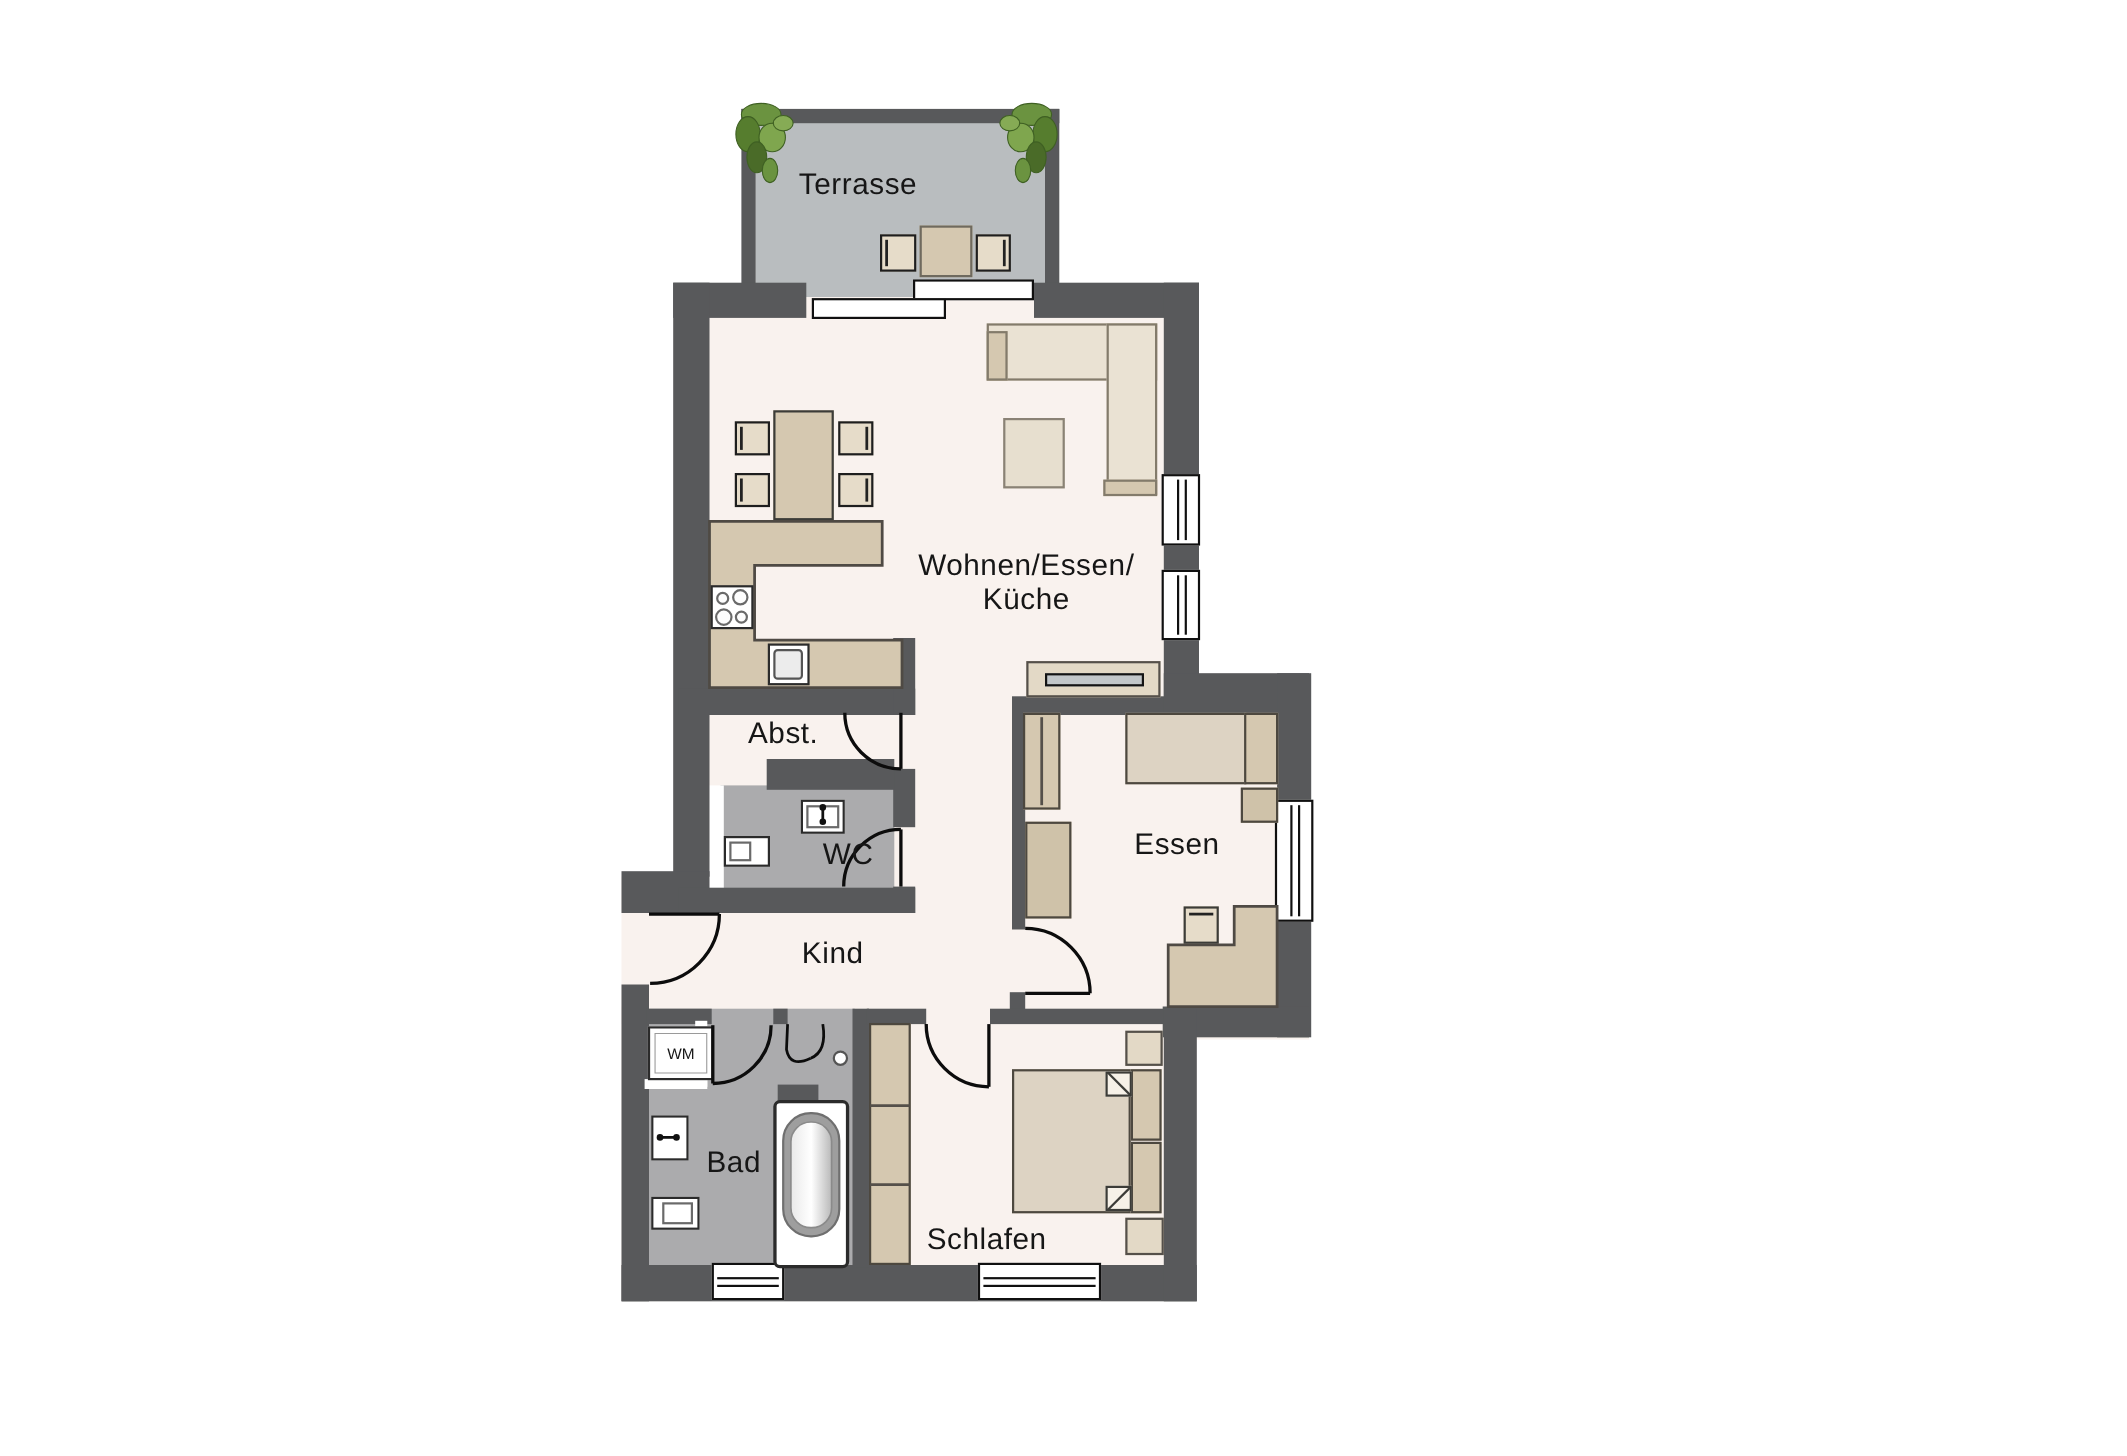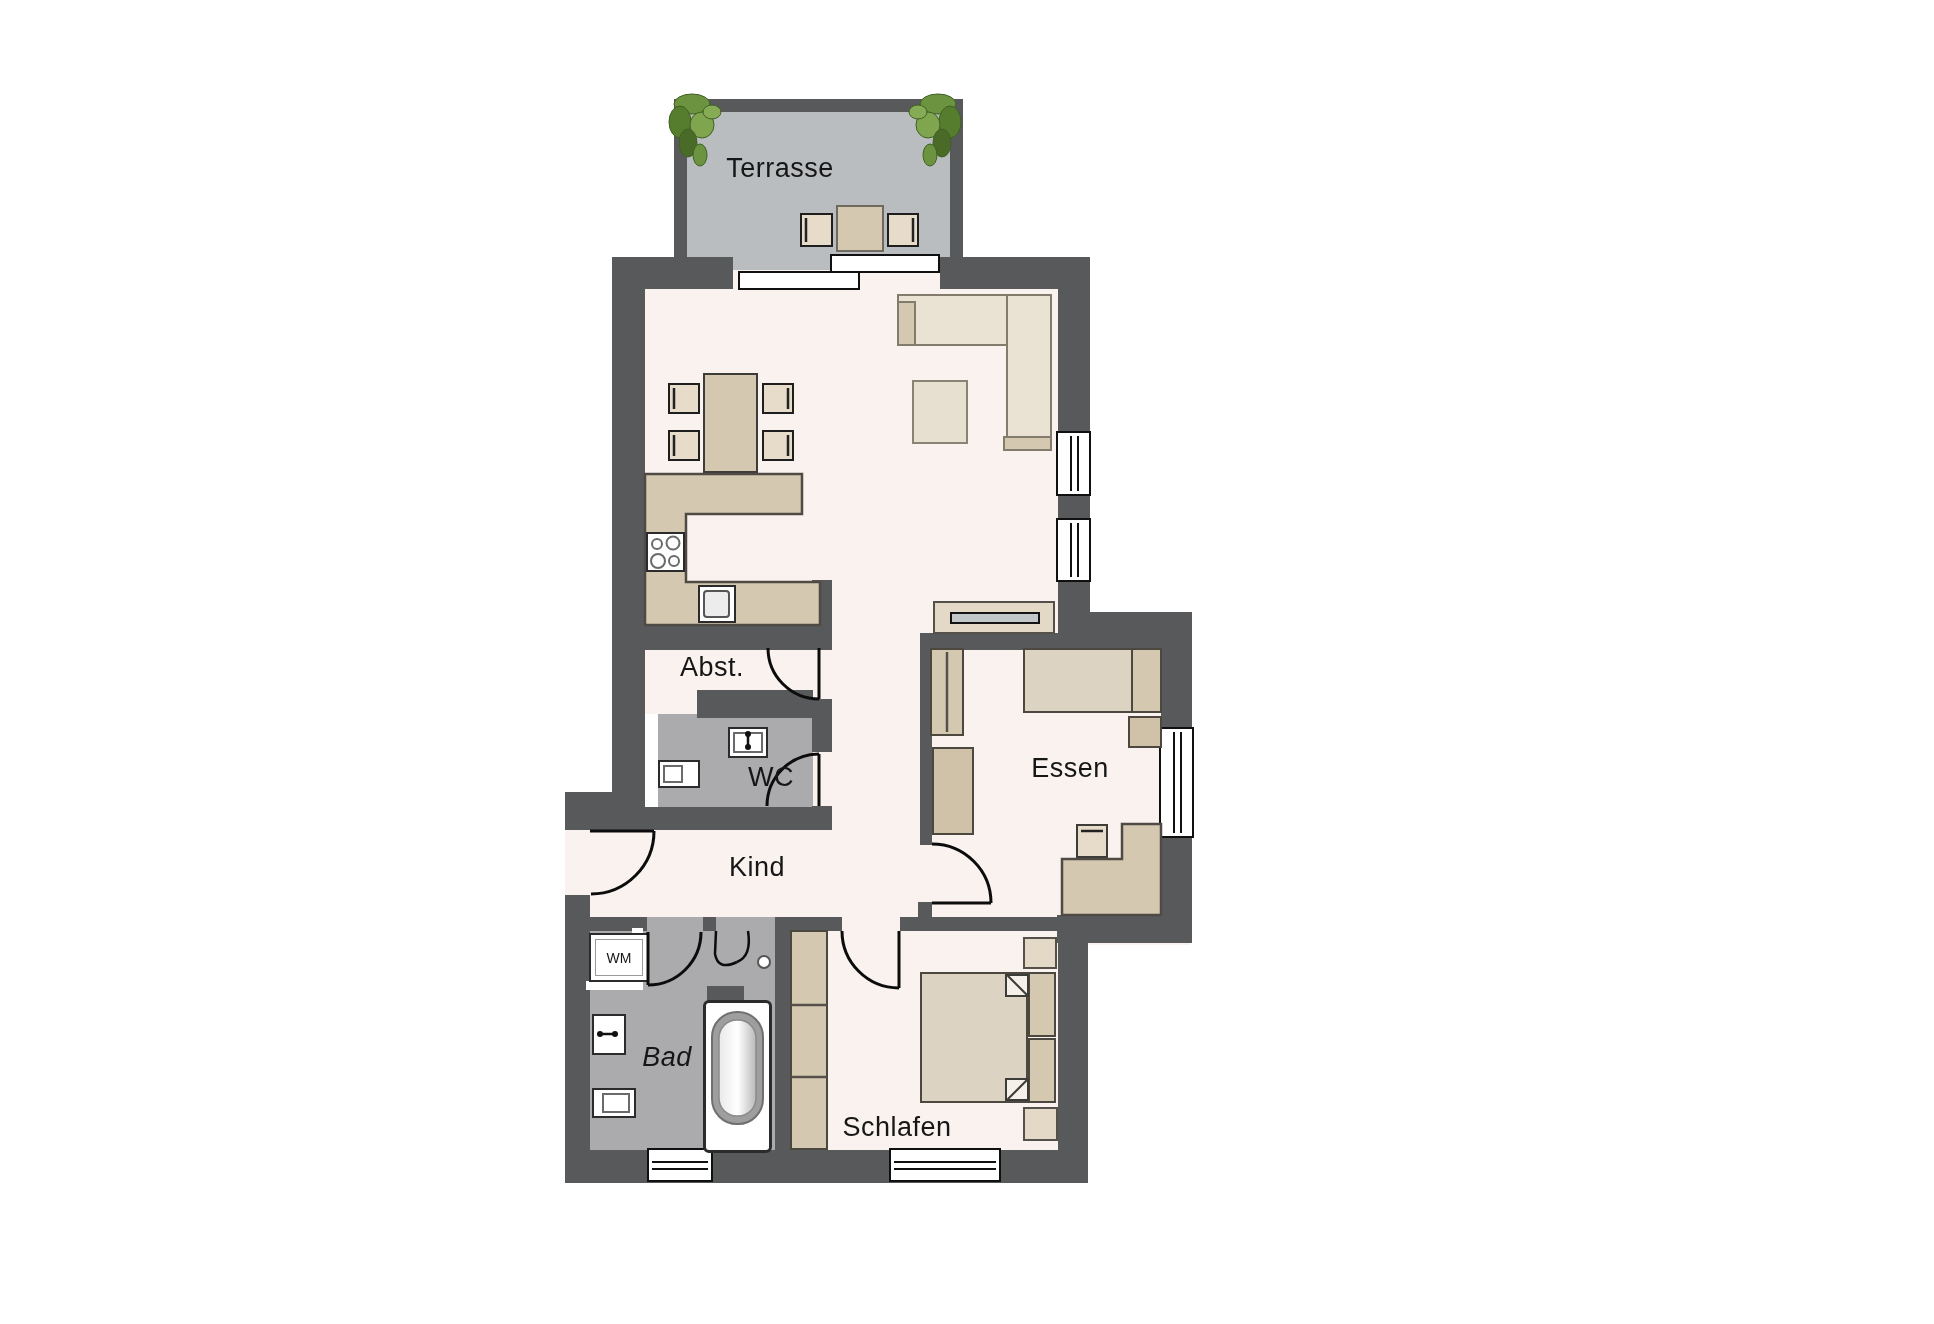--- a/index.html
+++ b/index.html
@@ -249,20 +249,24 @@
       <ellipse cx="938" cy="104" rx="18" ry="10" fill="#6b9340"></ellipse>
       <ellipse cx="950" cy="122" rx="11" ry="16" fill="#567d2e"></ellipse>
       <ellipse cx="928" cy="125" rx="12" ry="13" fill="#7fa64e"></ellipse>
       <ellipse cx="942" cy="143" rx="9" ry="14" fill="#4a6b28"></ellipse>
       <ellipse cx="930" cy="155" rx="7" ry="11" fill="#6b9340"></ellipse>
       <ellipse cx="918" cy="112" rx="9" ry="7" fill="#86ab55"></ellipse>
     </g>
   </svg>
 
   <div class="lbl" style="left:780px;top:168px;">Terrasse</div>
+  <div class="lbl" style="left:933px;top:530px;text-align:center;transform:translate(-50%,-50%);">
+    <div>Wohnen/Essen/</div>
+    <div>Küche</div>
+  </div>
   <div class="lbl" style="left:712px;top:667px;">Abst.</div>
   <div class="lbl" style="left:771px;top:777px;">WC</div>
   <div class="lbl" style="left:757px;top:867px;">Kind</div>
   <div class="lbl" style="left:1070px;top:768px;">Essen</div>
-  <div class="lbl" style="left:667px;top:1057px;font-style:italic;">Bad</div>
+  <div class="lbl" style="left:667px;top:1057px;">Bad</div>
   <div class="lbl" style="left:897px;top:1127px;">Schlafen</div>
 
 </div>
 
 </body></html>

